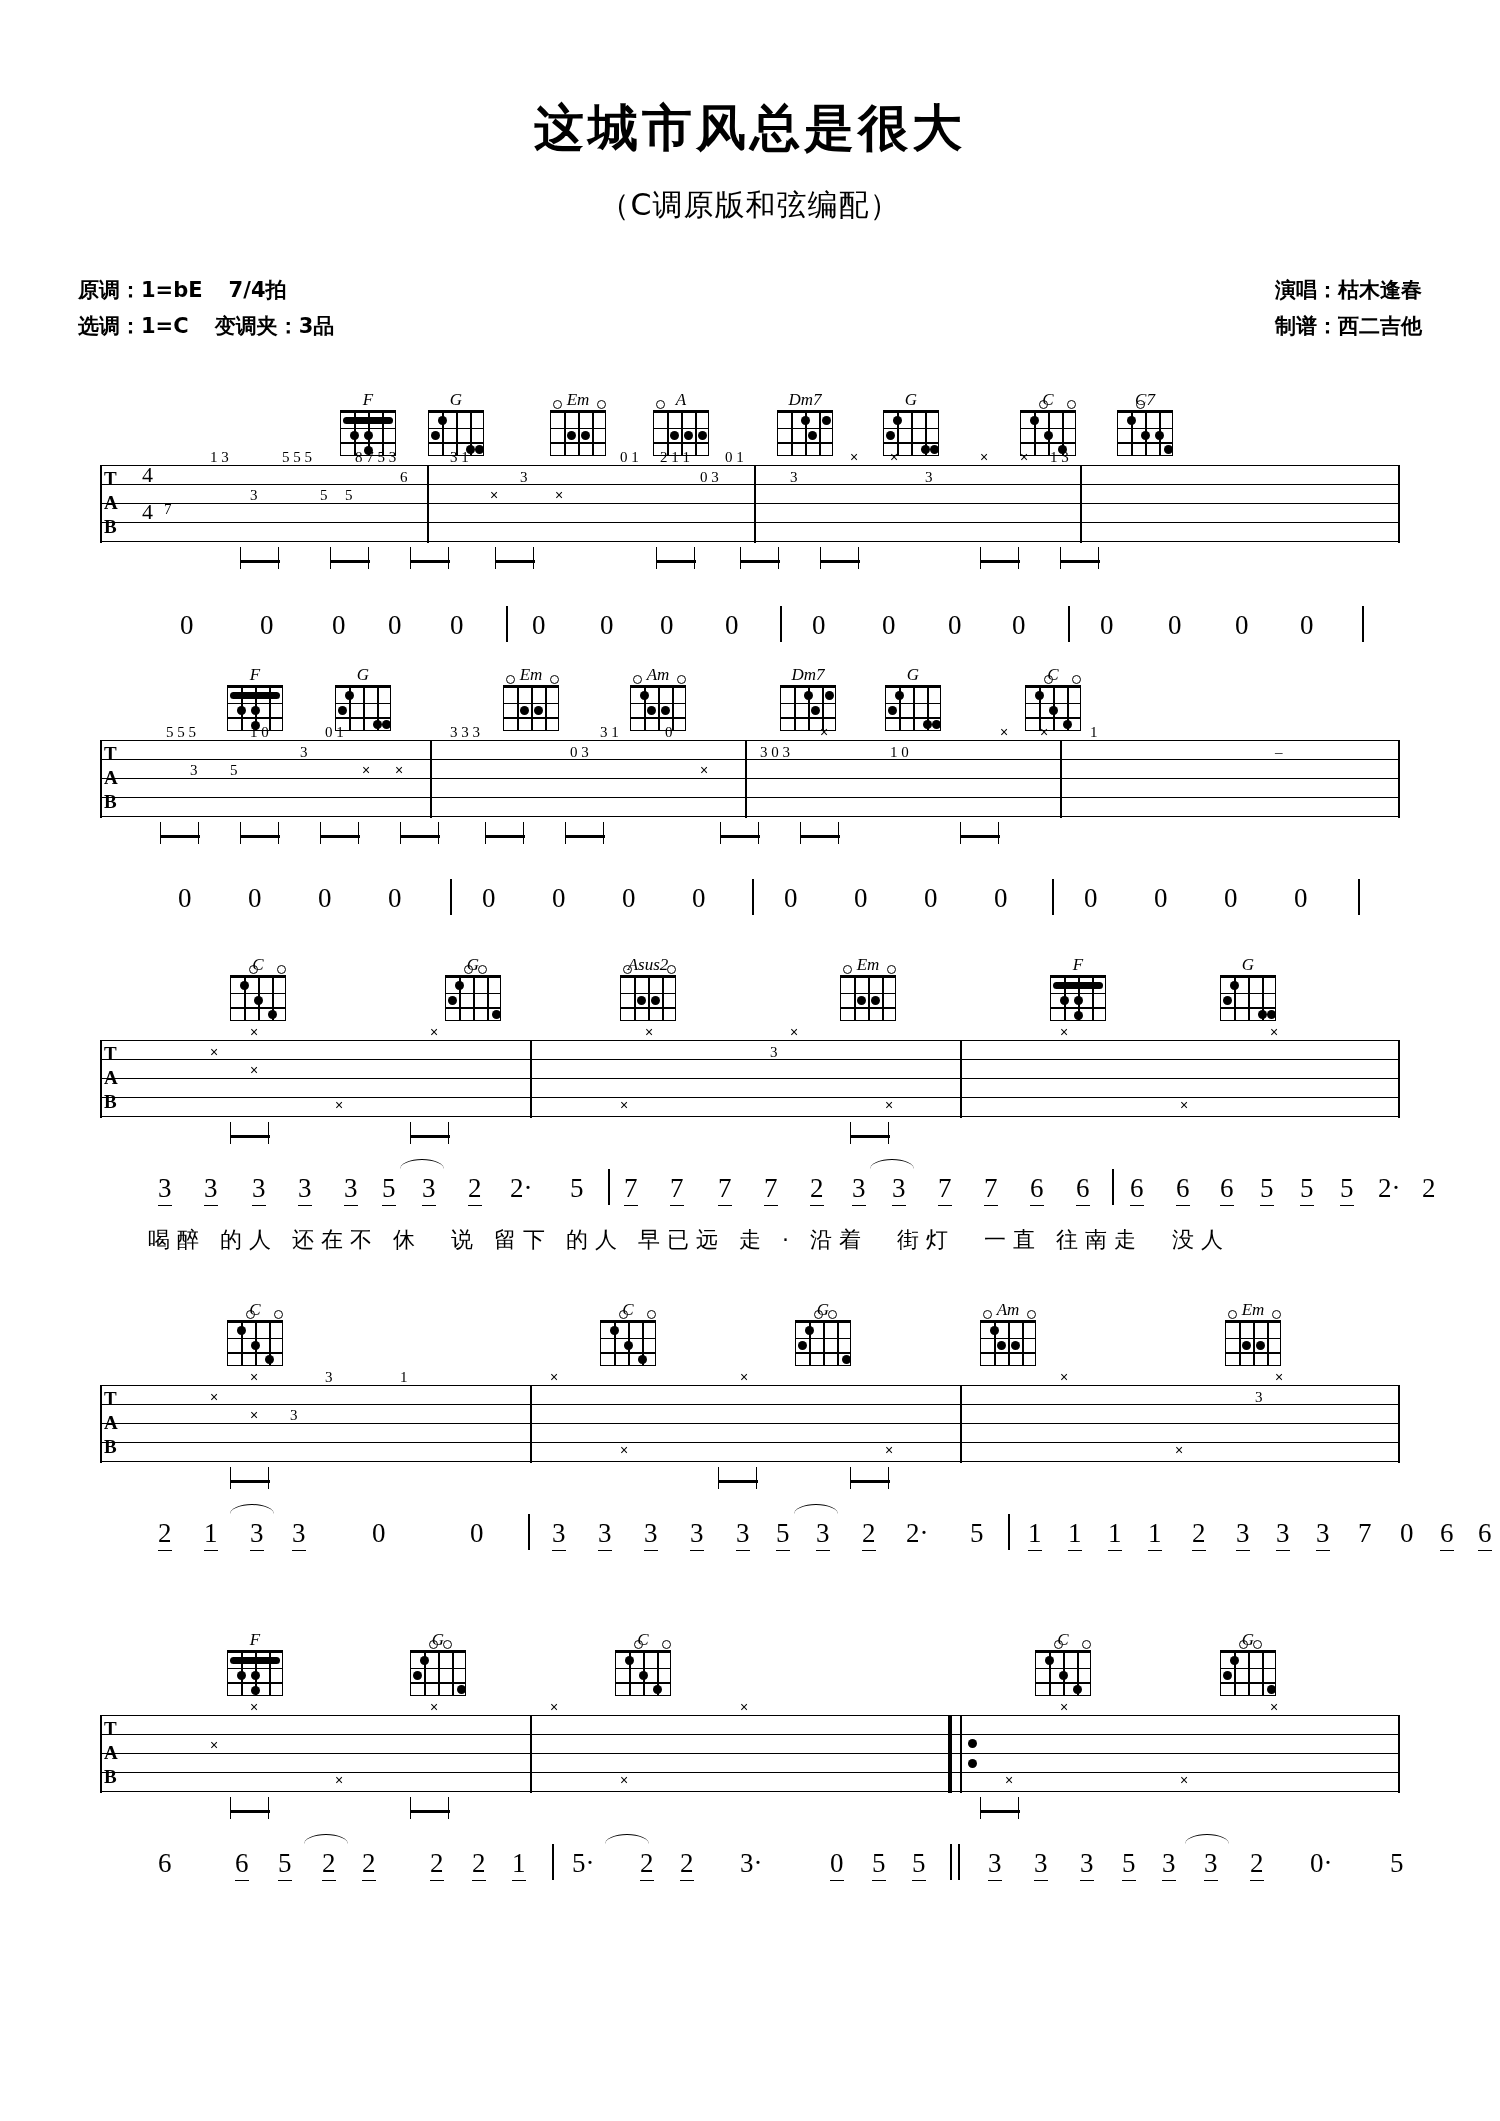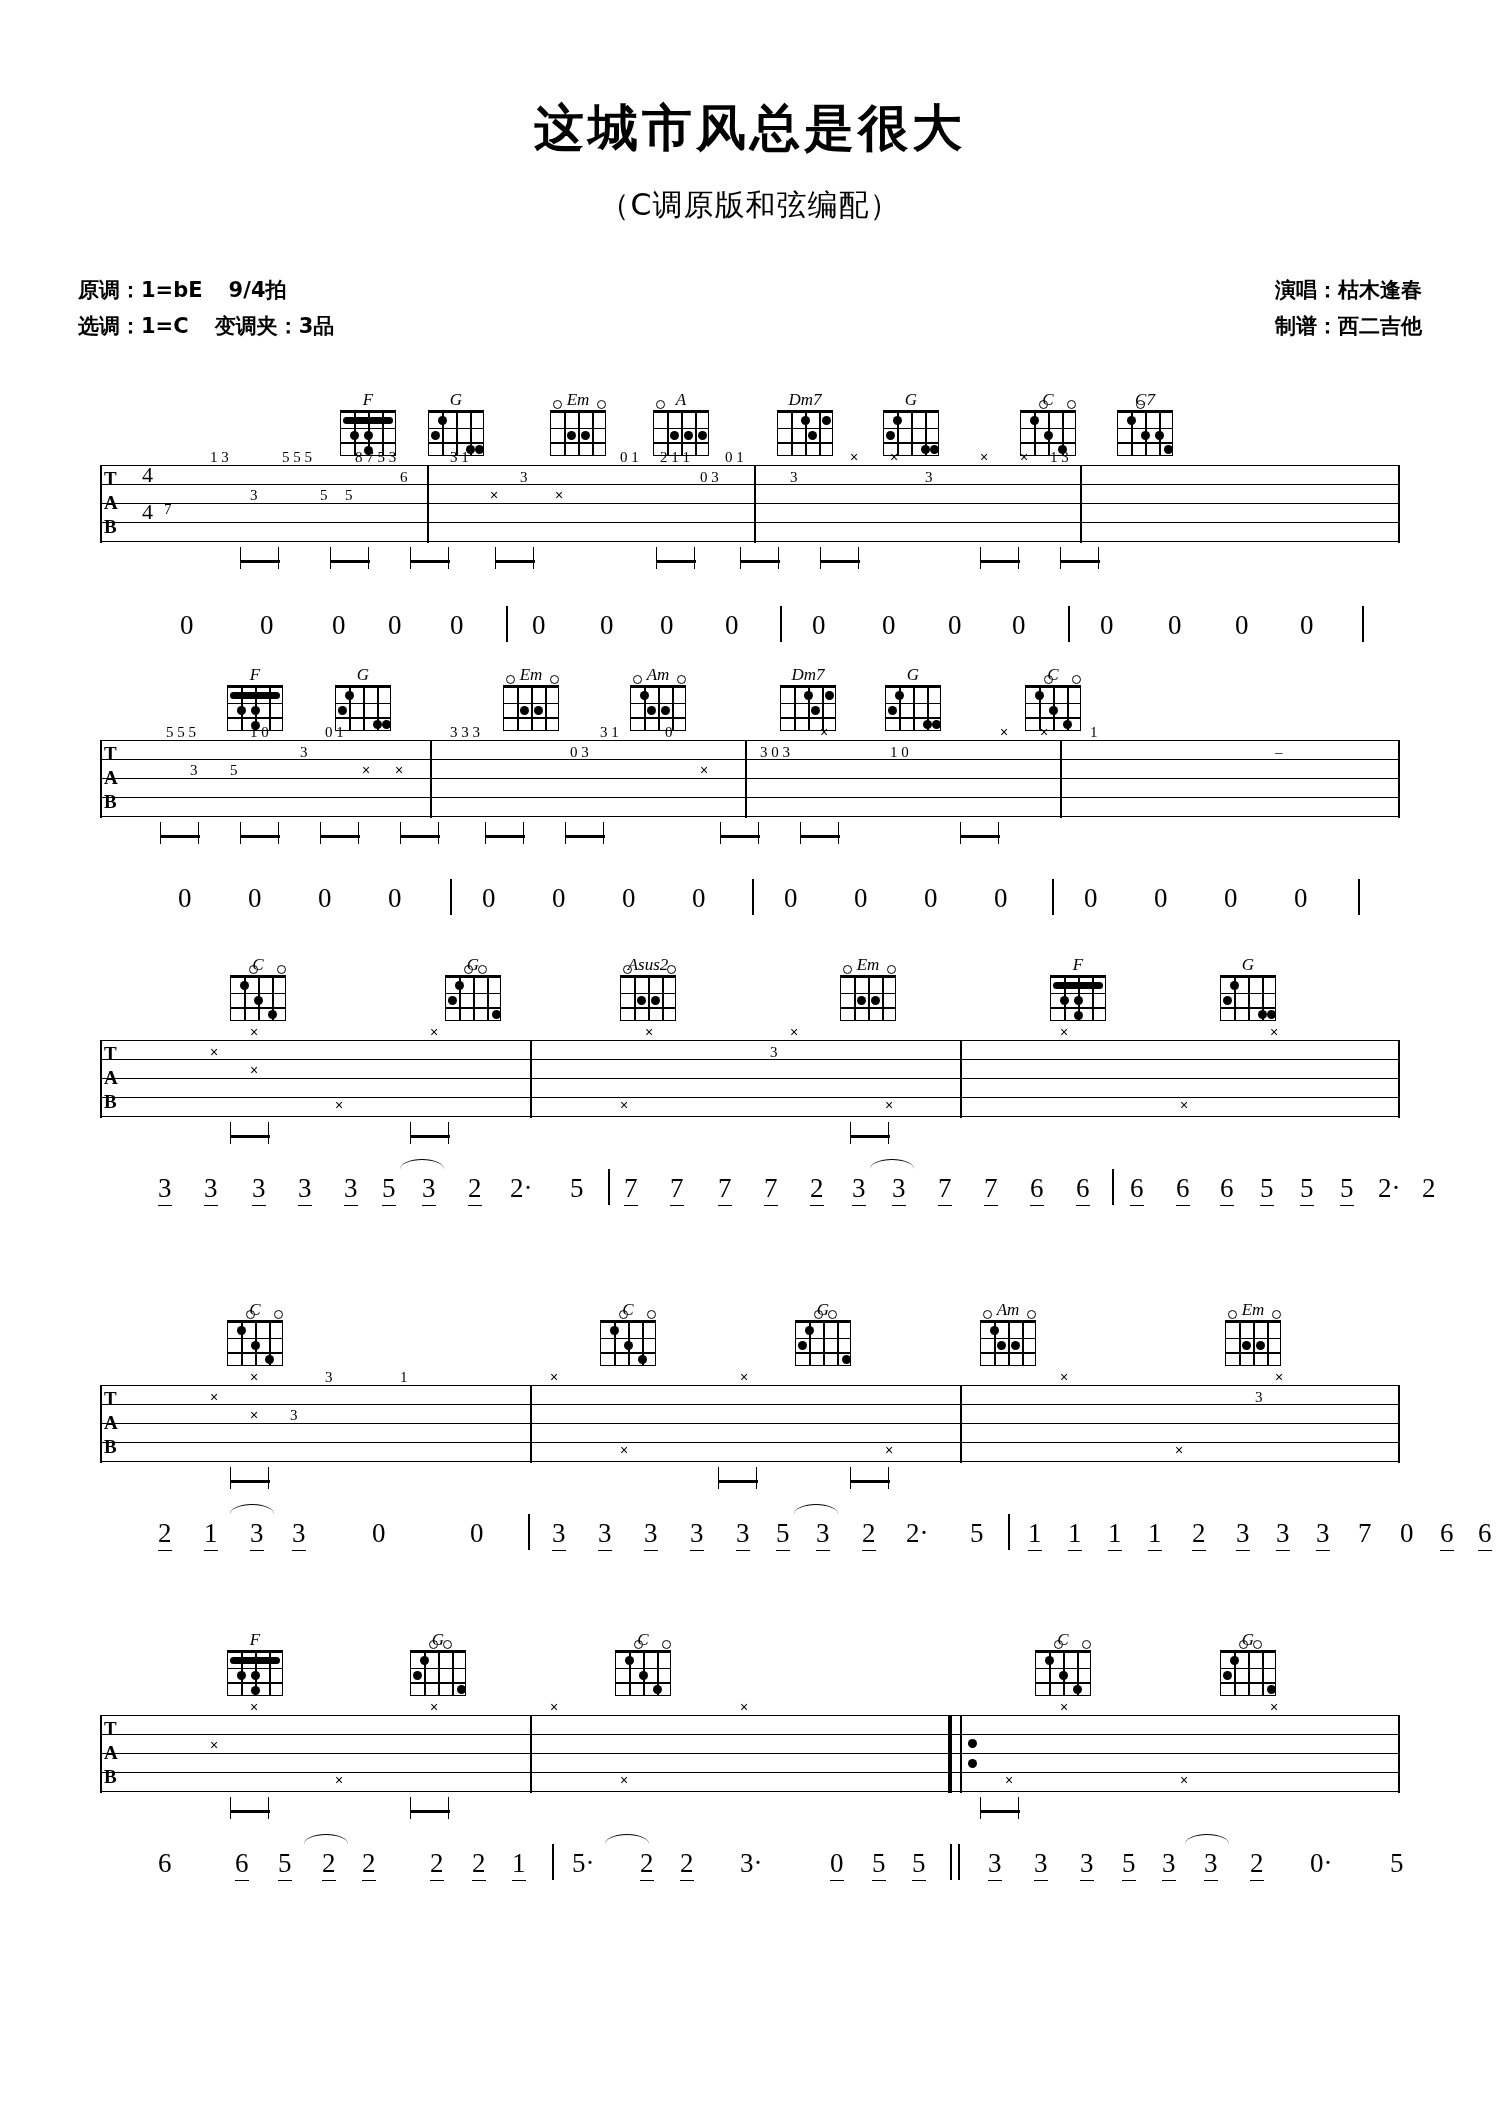--- a/index.html
+++ b/index.html
@@ -58,21 +58,21 @@
 </head>
 <body>
 
 <div class="sheet">
 
   <div class="title">这城市风总是很大</div>
   <div class="subtitle">（C调原版和弦编配）</div>
 
   <div class="meta-left">
     <div>
-      <span>原调：</span><span>1=bE</span><span class="gap"></span><span>9/4拍</span>
+      <span>原调：</span><span>1=bE</span><span class="gap"></span><span>7/4拍</span>
     </div>
     <div>
       <span>选调：</span><span>1=C</span><span class="gap"></span><span>变调夹：</span><span>3品</span>
     </div>
   </div>
 
   <div class="meta-right">
     <div><span>演唱：</span><span>枯木逢春</span></div>
     <div><span>制谱：</span><span>西二吉他</span></div>
   </div>
@@ -635,20 +635,21 @@
       <div class="bl" style="left:1012px;top:-4px;"></div>
       <div class="nn under" style="left:1030px;">6</div>
       <div class="nn under" style="left:1076px;">6</div>
       <div class="nn under" style="left:1120px;">6</div>
       <div class="nn under" style="left:1160px;">5</div>
       <div class="nn under" style="left:1200px;">5</div>
       <div class="nn under" style="left:1240px;">5</div>
       <div class="nn" style="left:1278px;">2·</div>
       <div class="nn" style="left:1322px;">2</div>
     </div>
+    <div class="lyr" style="left:148px;top:280px;letter-spacing:7px;">喝醉 的人 还在不 休　说 留下 的人 早已远 走 · 沿着　街灯　一直 往南走　没人</div>
   </div>
 
   <div class="system" style="top:1290px;height:310px;">
     <div class="chord" style="left:222px;top:10px;">
       <div class="cname">C</div>
       <div class="grid">
         <div class="v v1"></div>
           <div class="v v2"></div>
           <div class="v v3"></div>
         <div class="h h1"></div>

